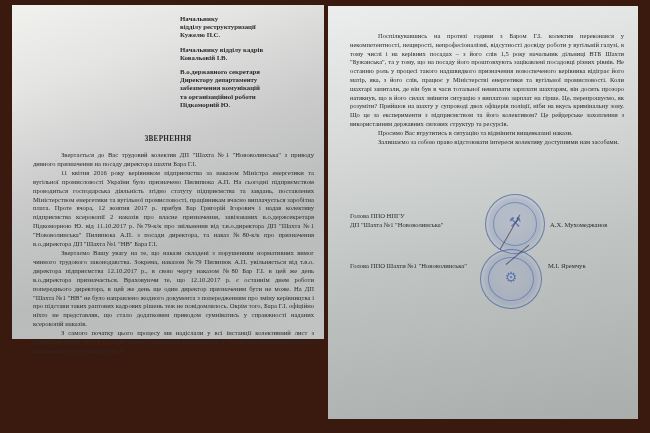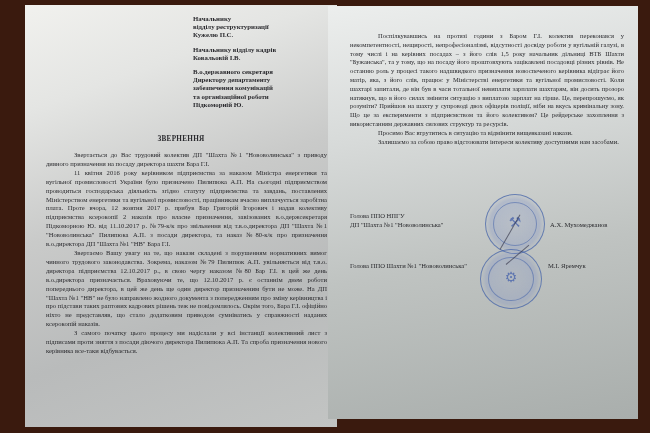--- a/index.html
+++ b/index.html
@@ -1,18 +1,18 @@
 <!DOCTYPE html>
 <html><head>
 <meta charset="utf-8">
 <style>
   html,body{margin:0;padding:0;}
   body{width:650px;height:433px;background:#3a1a0e;position:relative;overflow:hidden;font-family:"Liberation Serif","DejaVu Serif",serif;}
   .page{position:absolute;box-sizing:border-box;color:#2a2a2e;}
-  #left{left:25px;top:5px;width:312px;height:422px;
+  #left{left:12px;top:5px;width:312px;height:334px;
     background:linear-gradient(160deg,#f1f1ee 0%,#e4e5e3 20%,#c9cac9 45%,#b9bbbb 70%,#c2c4c3 100%);padding-left:48px;}
   #right{left:328px;top:6px;width:310px;height:413px;
     background:linear-gradient(170deg,#eceeed 0%,#d7dad9 30%,#bfc3c1 60%,#a9aeac 100%);}
   .addr{position:absolute;left:168px;top:10px;width:140px;font-size:6.8px;font-weight:bold;line-height:8.2px;}
   .addr p{margin:0 0 6px 0;}
   .title{position:absolute;left:0;right:0;top:130px;text-align:center;font-size:7.2px;font-weight:bold;letter-spacing:.3px;}
   .body{position:absolute;left:21px;right:10px;font-size:6.6px;line-height:8.9px;text-align:justify;}
   .body p{margin:0;text-indent:28px;}
   #lbody{top:146px;}
   #rbody{top:26px;left:22px;right:14px;font-size:6.5px;line-height:8.8px;}

